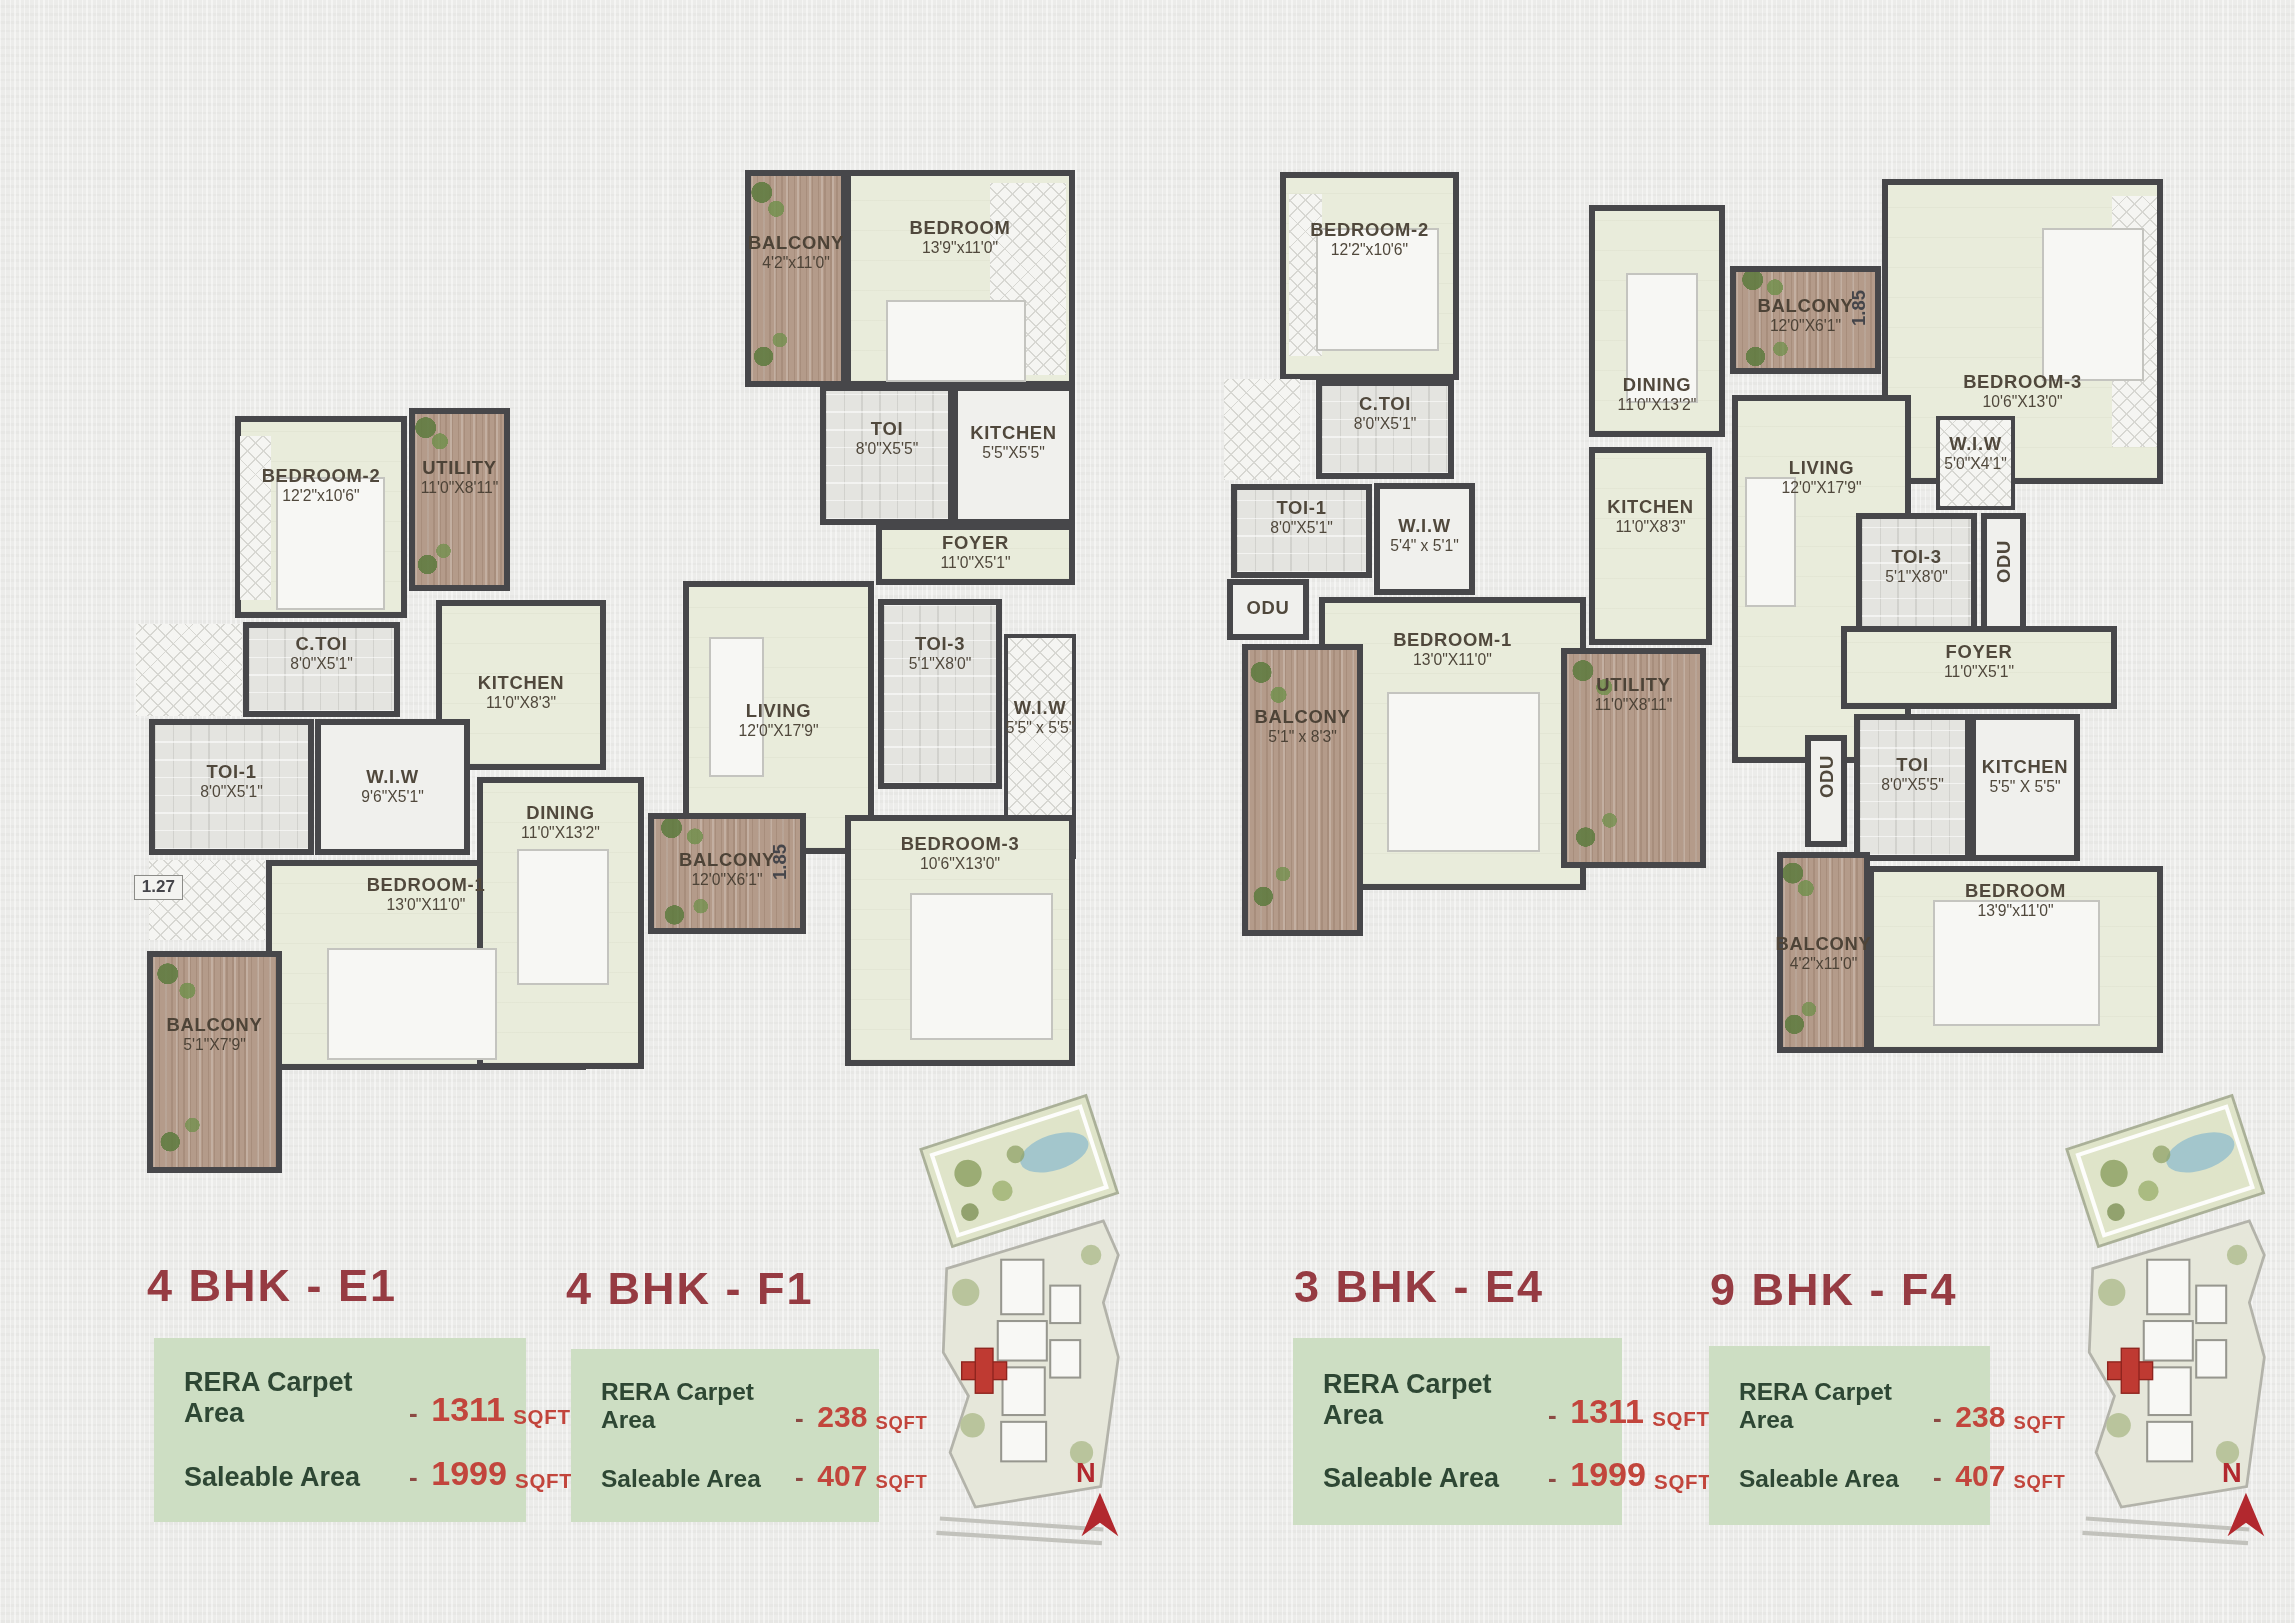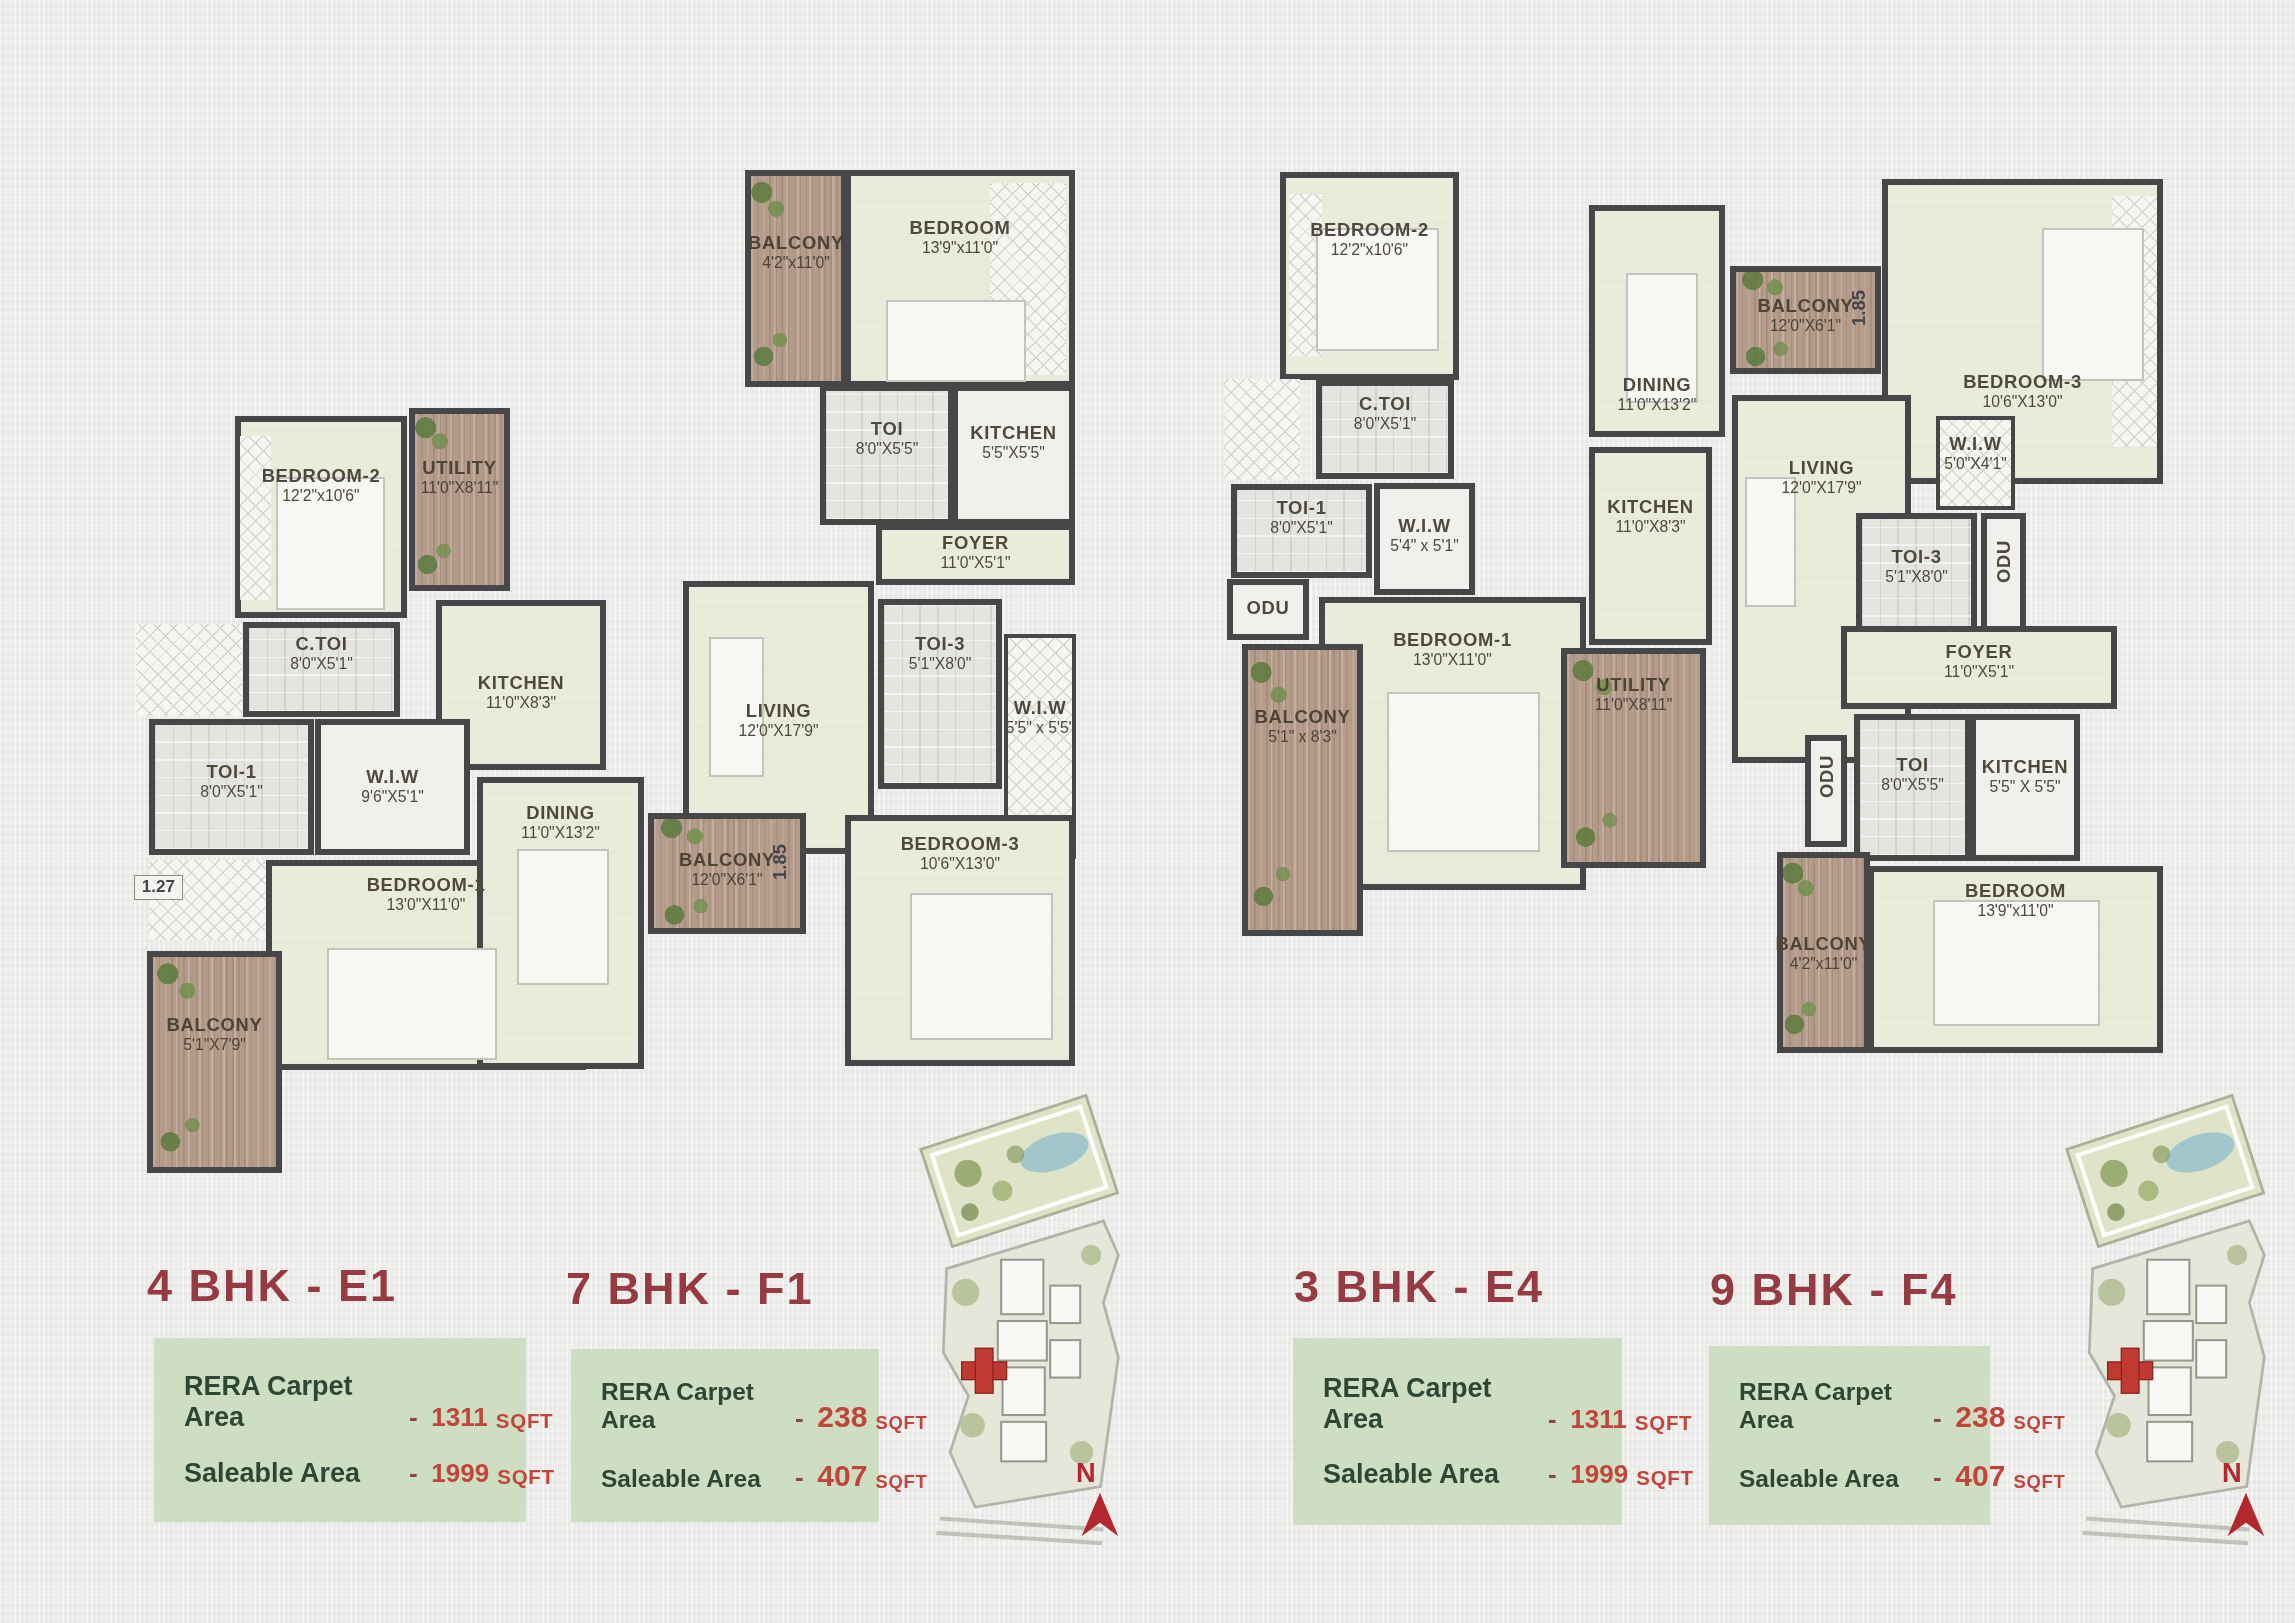--- a/index.html
+++ b/index.html
@@ -32,21 +32,21 @@
          border:1.4px solid #8c8c88;padding:1.4px 6.8px;z-index:6;}
   .vmark{position:absolute;font-weight:700;font-size:18.4px;color:#45454a;transform:rotate(-90deg);z-index:6;}
   .oduv .rlabel{writing-mode:vertical-rl;transform:rotate(180deg);}
   
   .unit-title{position:absolute;font-size:45px;font-weight:700;letter-spacing:2px;color:#963b42;margin:0;}
   .abox{position:absolute;background:#cddec3;display:flex;flex-direction:column;justify-content:center;
         gap:24.5px;padding:0 30px;box-sizing:border-box;}
   .arow{display:flex;align-items:flex-end;}
   .albl{flex:0 0 225px;font-weight:700;font-size:27px;color:#2e4734;}
   .adash{font-weight:700;font-size:26px;color:#8c4a44;margin-right:13.6px;}
-  .aval{font-weight:700;font-size:26px;color:#c2453c;margin-right:8.2px;}
+  .aval{font-weight:700;font-size:34px;color:#c2453c;margin-right:8.2px;}
   .aunit{font-weight:700;font-size:20.5px;color:#c2453c;letter-spacing:0.7px;}
   .abox.sm .albl{flex:0 0 194px;font-size:24.5px;}
   .abox.sm .aval{font-size:30px;}
   .abox.sm .aunit{font-size:18.4px;}
   .sitemap{position:absolute;}
 </style>
 </head>
 <body>
 
 <div class="page">
@@ -340,21 +340,21 @@
         <span class="aunit">SQFT</span>
     </div>
     <div class="arow">
       <span class="albl">Saleable Area</span>
         <span class="adash">-</span>
         <span class="aval">1999</span>
         <span class="aunit">SQFT</span>
     </div>
   </div>
 
-  <h2 class="unit-title" style="left:566px;top:1263px">7 BHK - F1</h2>
+  <h2 class="unit-title" style="left:566px;top:1263px">4 BHK - F1</h2>
   <div class="abox sm" style="left:571px;top:1349px;width:308px;height:173px">
     <div class="arow">
       <span class="albl">RERA Carpet Area</span>
         <span class="adash">-</span>
         <span class="aval">238</span>
         <span class="aunit">SQFT</span>
     </div>
     <div class="arow">
       <span class="albl">Saleable Area</span>
         <span class="adash">-</span>

